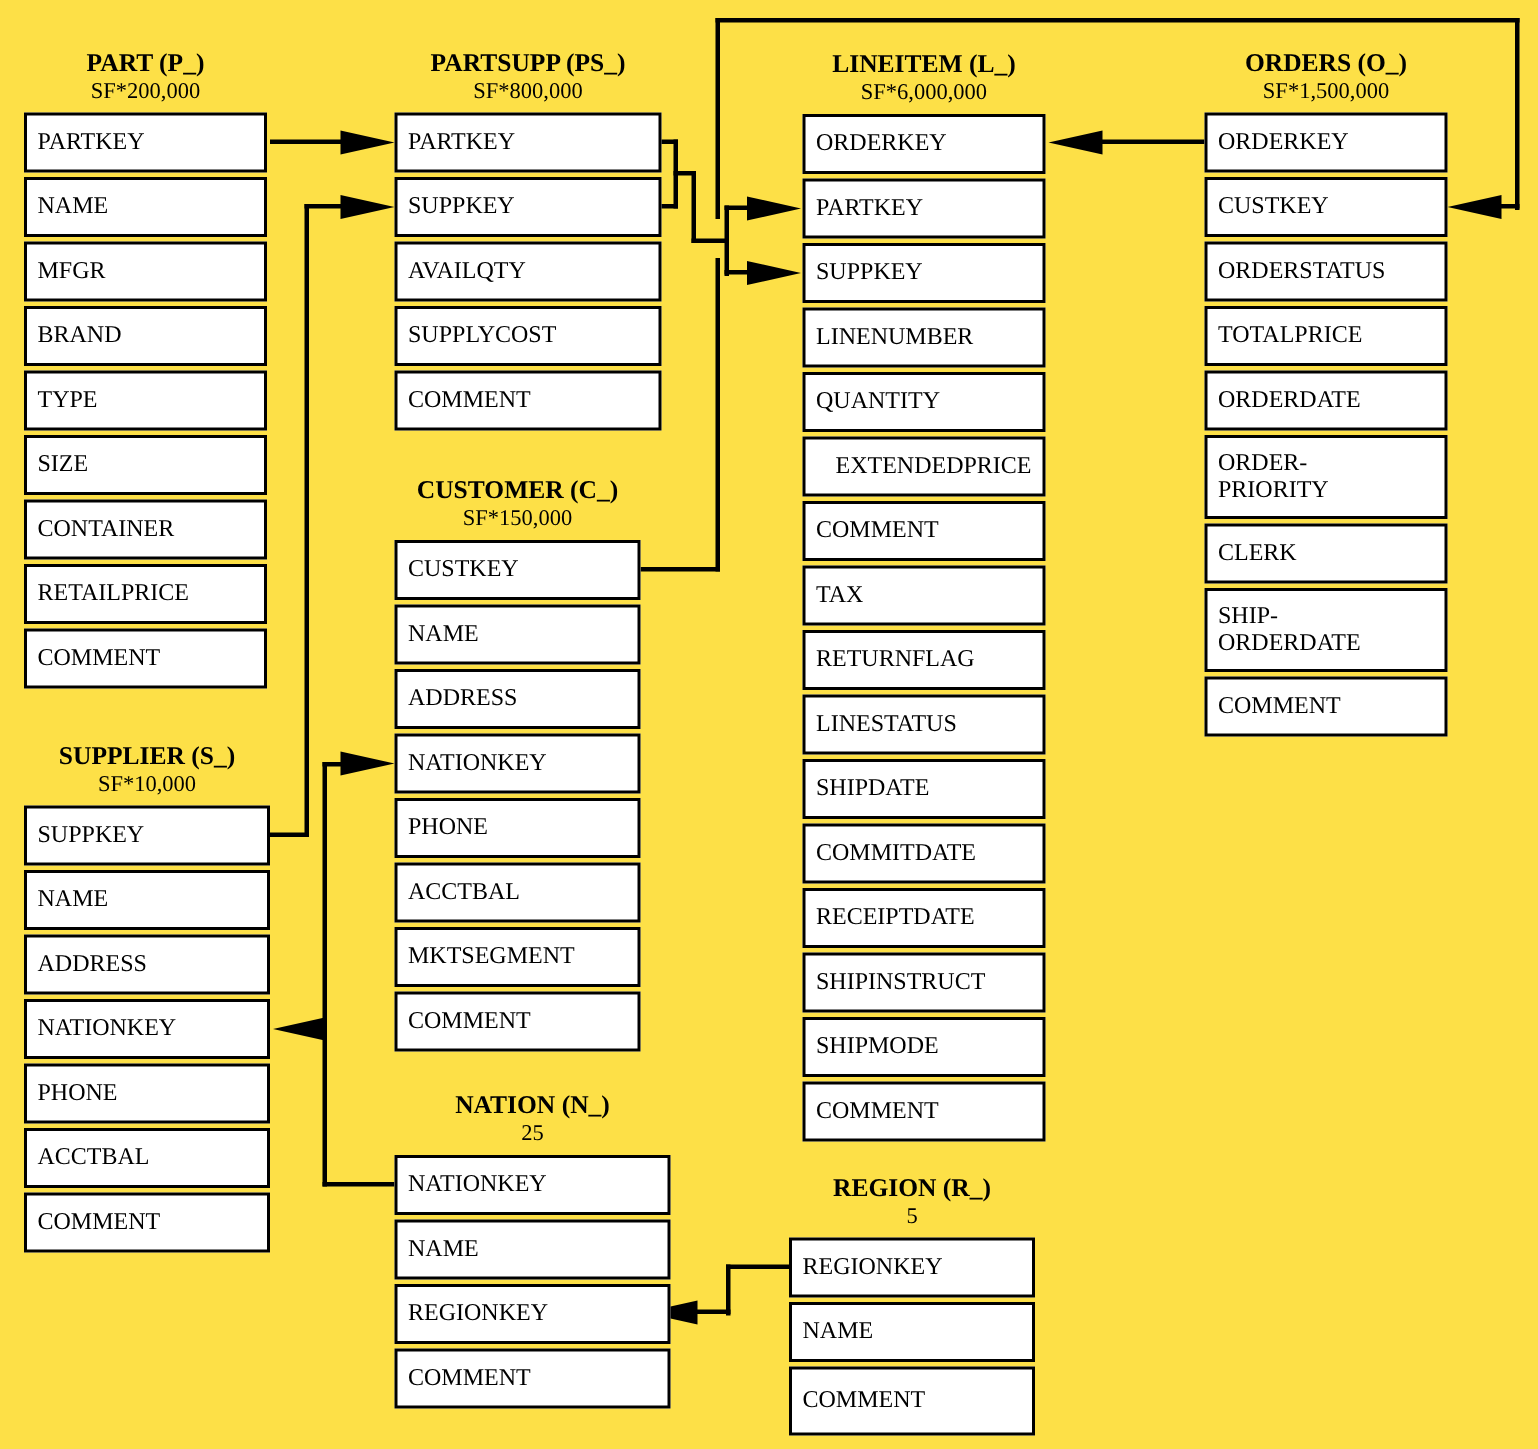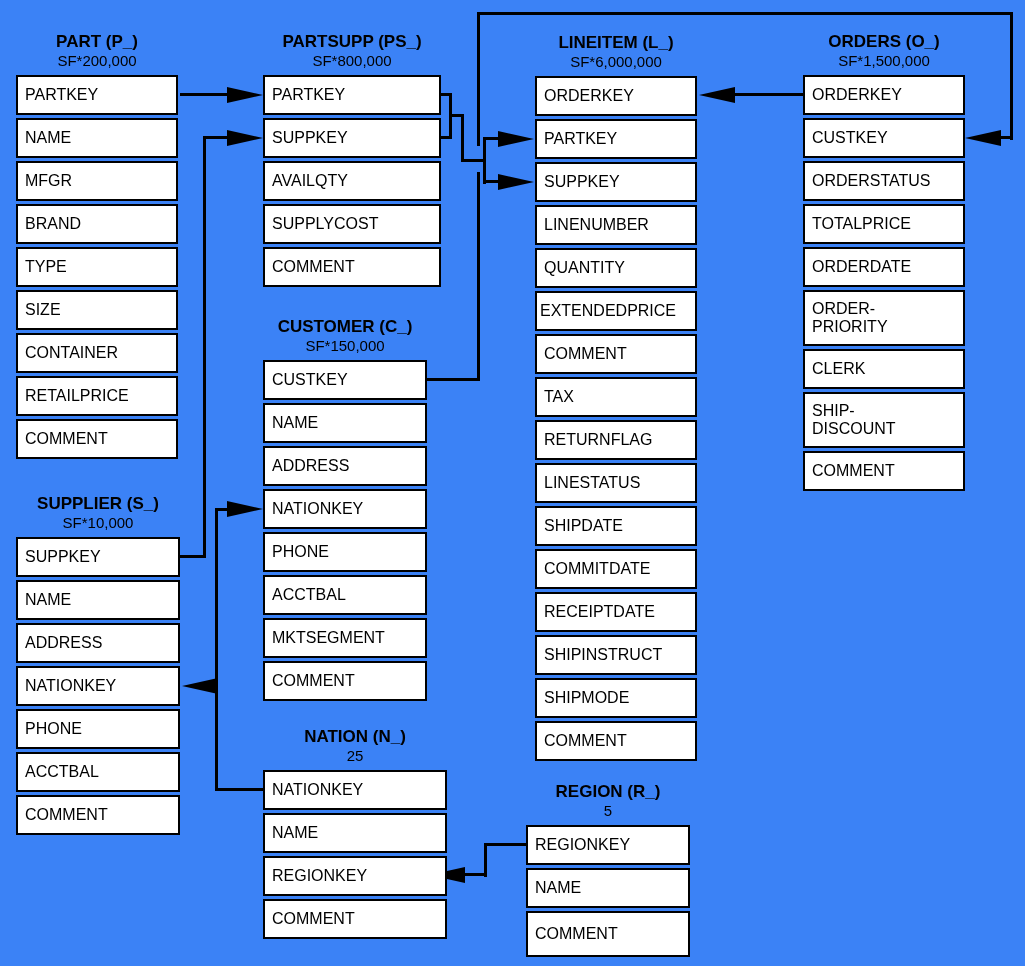--- a/index.html
+++ b/index.html
@@ -1,21 +1,21 @@
 <!DOCTYPE html>
 <html><head>
 <meta charset="utf-8">
 <style>
   html,body{margin:0;padding:0;background:#ffffff;}
   .canvas{
     position:relative;
     width:1025px;height:966px;
-    background:#3b82f6;
+    background:#fde047;
     overflow:hidden;
-    font-family:Liberation Sans, sans-serif;
+    font-family:Liberation Serif, serif;
     color:#000;
   }
   
   .tbl{position:absolute;}
   .thead{
     position:absolute;bottom:100%;left:50%;
     transform:translateX(-50%);
     margin-bottom:5px;text-align:center;white-space:nowrap;
   }
   .ttitle{font-weight:bold;font-size:17px;line-height:20px;}
@@ -117,21 +117,21 @@
   <div class="tbl" style="left:535px;top:76px;width:162px">
     <div class="thead">
       <div class="ttitle">LINEITEM (L_)</div>
       <div class="tcount">SF*6,000,000</div>
     </div>
     <div class="row">ORDERKEY</div>
     <div class="row">PARTKEY</div>
     <div class="row">SUPPKEY</div>
     <div class="row">LINENUMBER</div>
     <div class="row">QUANTITY</div>
-    <div class="row" style="padding:0 3px">EXTENDEDPRICE</div>
+    <div class="row" style="padding:0 20px">EXTENDEDPRICE</div>
     <div class="row">COMMENT</div>
     <div class="row">TAX</div>
     <div class="row">RETURNFLAG</div>
     <div class="row">LINESTATUS</div>
     <div class="row">SHIPDATE</div>
     <div class="row">COMMITDATE</div>
     <div class="row">RECEIPTDATE</div>
     <div class="row">SHIPINSTRUCT</div>
     <div class="row">SHIPMODE</div>
     <div class="row">COMMENT</div>
@@ -144,21 +144,21 @@
     </div>
     <div class="row">ORDERKEY</div>
     <div class="row">CUSTKEY</div>
     <div class="row">ORDERSTATUS</div>
     <div class="row">TOTALPRICE</div>
     <div class="row">ORDERDATE</div>
     <div class="row tall">ORDER-
 PRIORITY</div>
     <div class="row">CLERK</div>
     <div class="row tall">SHIP-
-DISCOUNT</div>
+ORDERDATE</div>
     <div class="row">COMMENT</div>
   </div>
 
   <div class="tbl" style="left:263px;top:360px;width:164px">
     <div class="thead">
       <div class="ttitle">CUSTOMER (C_)</div>
       <div class="tcount">SF*150,000</div>
     </div>
     <div class="row">CUSTKEY</div>
     <div class="row">NAME</div>

